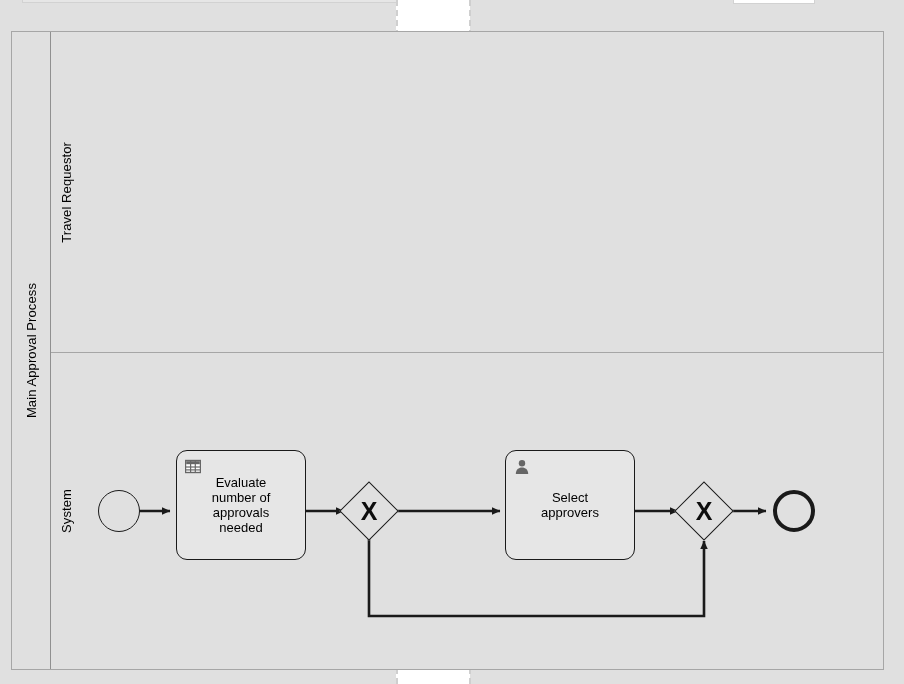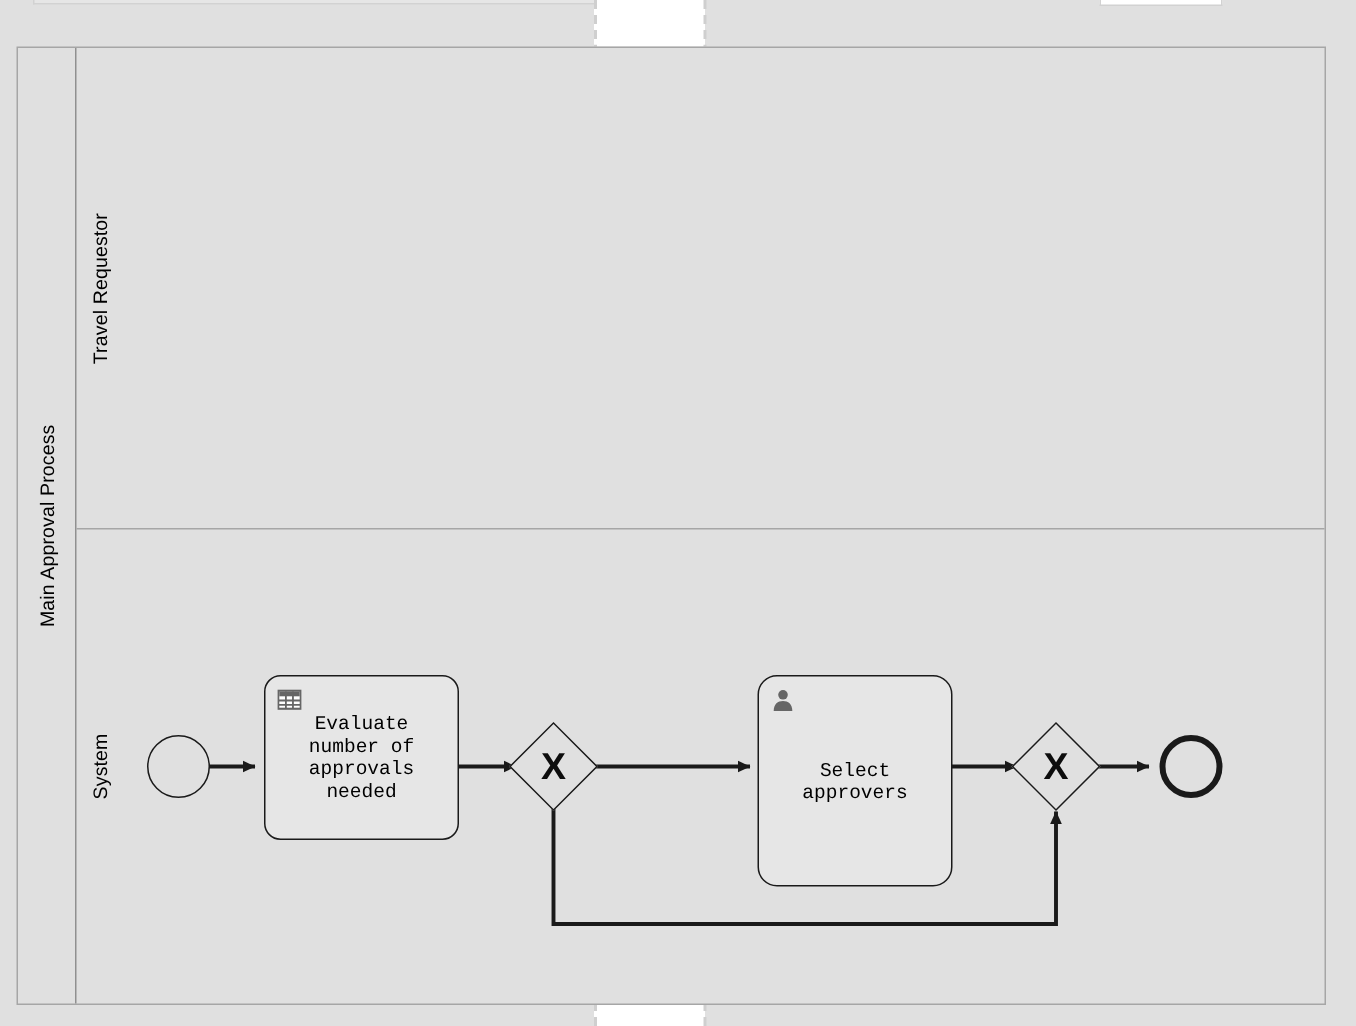--- a/index.html
+++ b/index.html
@@ -143,21 +143,20 @@
     border: 1.6px solid #1a1a1a;
     border-radius: 11px;
     display: flex;
     align-items: center;
     justify-content: center;
     text-align: center;
     font-size: 13px;
     line-height: 15px;
     color: #000;
     padding: 4px 24px;
-    font-family: Liberation Mono, monospace;
   }
   .task-label { display: block; }
 
   .task-icon {
     position: absolute;
     left: 8px;
     top: 8px;
     width: 16px;
     height: 16px;
   }
@@ -257,21 +256,21 @@
       </svg>
     </span>
     <span class="task-label">Evaluate number of approvals needed</span>
   </div>
 
   <div class="node gateway" style="left:369px; top:511px;">
     <div class="gw-box" style="left:-21px; top:-21px;"></div>
     <div class="gw-x" style="left:-30px; top:-30px;">X</div>
   </div>
 
-  <div class="node task" style="left:505px; top:450px; width:130px; height:141px;border-radius:13px;">
+  <div class="node task" style="left:505px; top:450px; width:130px; height:110px;">
     <span class="task-icon">
       <svg viewBox="0 0 16 16" width="16" height="16" xmlns="http://www.w3.org/2000/svg">
         <circle cx="8" cy="4.2" r="3.2" fill="#666666"></circle>
         <path d="M1.8,15 C1.8,10.4 4.6,8.4 8,8.4 C11.4,8.4 14.2,10.4 14.2,15 Z" fill="#666666"></path>
       </svg>
     </span>
     <span class="task-label">Select approvers</span>
   </div>
 
   <div class="node gateway" style="left:704px; top:511px;">

